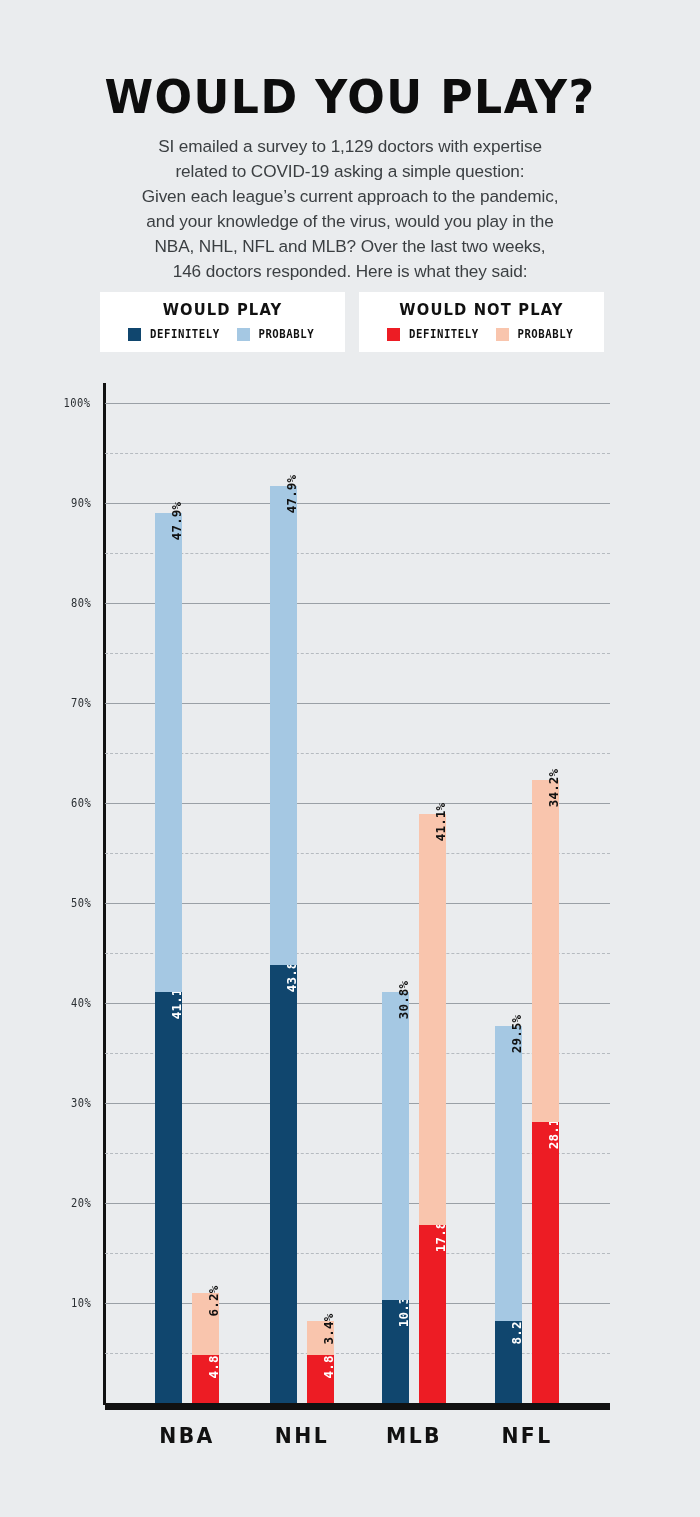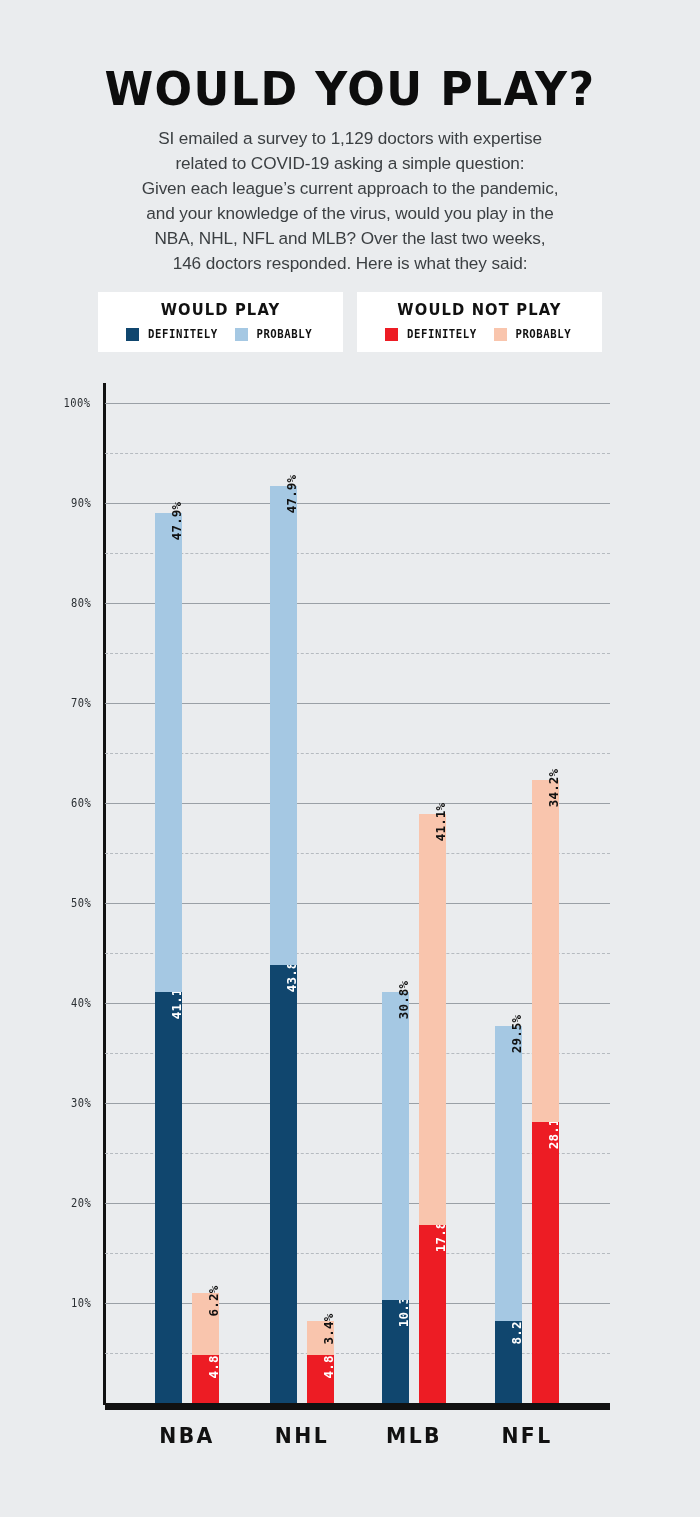--- a/index.html
+++ b/index.html
@@ -11,21 +11,21 @@
     width: 700px;
     height: 1517px;
     position: relative;
     font-family: "Liberation Sans", sans-serif;
     overflow: hidden;
   }
 
   
   #header {
     position: absolute;
-    left: 0; top: 0;
+    left: 0; top: 8px;
     width: 700px;
   }
   #title {
     text-align: center;
     font-family: "DejaVu Sans", sans-serif;
     font-weight: bold;
     font-size: 46px;
     letter-spacing: 1.5px;
     color: #0d0d0d;
     margin-top: 66px;
@@ -41,23 +41,23 @@
     margin-top: 14px;
     padding: 0 70px;
     white-space: pre-line;
     letter-spacing: -0.1px;
   }
 
   
   #legend {
     position: absolute;
     left: 0; top: 292px;
-    width: 700px;
+    width: 604px;
     display: flex;
-    justify-content: center;
+    justify-content: flex-end;
     gap: 14px;
   }
   .legend-box {
     background: #ffffff;
     padding: 9px 16px 11px 16px;
     box-sizing: border-box;
     text-align: center;
   }
   .legend-box.play { width: 245px; }
   .legend-box.notplay { width: 245px; }

